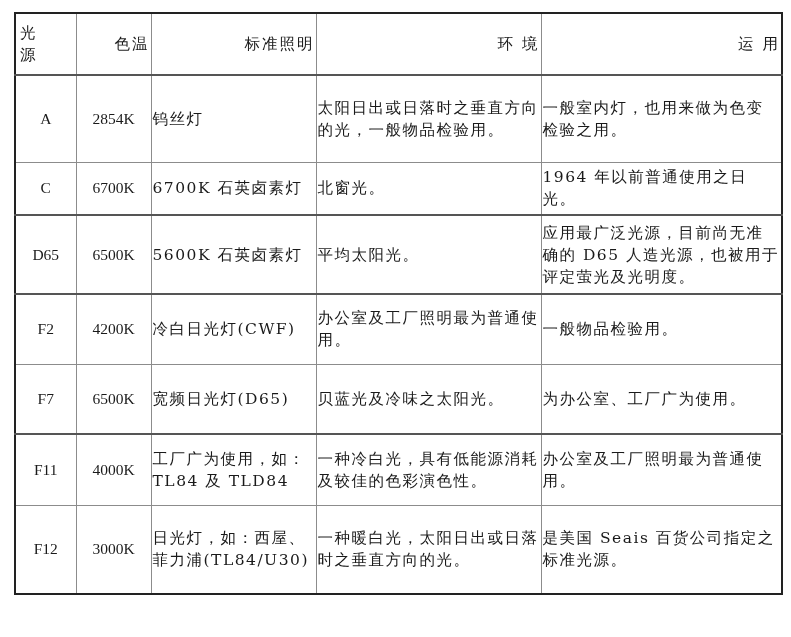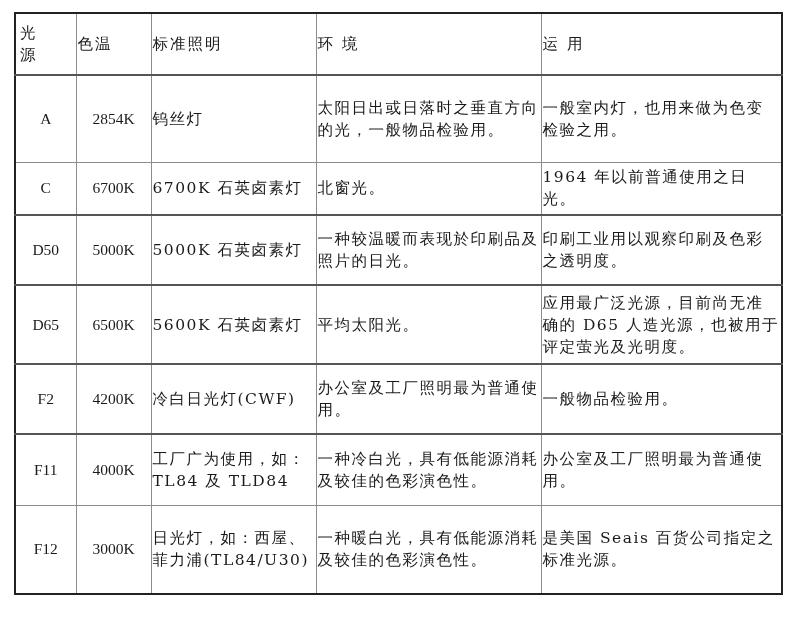--- a/index.html
+++ b/index.html
@@ -30,21 +30,21 @@
       font-size: 15.5px;
       line-height: 22px;
       font-weight: normal;
       vertical-align: middle;
       overflow: hidden;
       word-break: break-all;
     }
     .tbl thead th {
       border-bottom: 2px solid #555;
       height: 38px;
-      text-align: left;
+      text-align: right;
       letter-spacing: 2px;
     }
     .tbl thead th.first {
       text-align: justify;
       text-align-last: justify;
       padding: 8px 4px;
     }
     .tbl td.c {
       text-align: center;
     }
@@ -93,49 +93,49 @@
       <td class="l">太阳日出或日落时之垂直方向的光，一般物品检验用。</td>
       <td class="l">一般室内灯，也用来做为色变检验之用。</td>
     </tr>
     <tr style="height:53px">
       <td class="c num">C</td>
       <td class="c num">6700K</td>
       <td class="l">6700K  石英卤素灯</td>
       <td class="l">北窗光。</td>
       <td class="l">1964 年以前普通使用之日光。</td>
     </tr>
-    <tr class="dark-top" style="height:70px">
-      <td class="c num">D50</td>
-      <td class="c num">5000K</td>
-      <td class="l">5000K  石英卤素灯</td>
-      <td class="l">一种较温暖而表现於印刷品及照片的日光。</td>
-      <td class="l">印刷工业用以观察印刷及色彩之透明度。</td>
-    </tr>
     <tr class="dark-top" style="height:79px">
       <td class="c num">D65</td>
       <td class="c num">6500K</td>
       <td class="l">5600K  石英卤素灯</td>
       <td class="l">平均太阳光。</td>
       <td class="l">应用最广泛光源，目前尚无准确的 D65 人造光源，也被用于评定萤光及光明度。</td>
     </tr>
     <tr class="dark-top" style="height:70px">
       <td class="c num">F2</td>
       <td class="c num">4200K</td>
       <td class="l">冷白日光灯(CWF)</td>
       <td class="l">办公室及工厂照明最为普通使用。</td>
       <td class="l">一般物品检验用。</td>
     </tr>
+    <tr style="height:70px">
+      <td class="c num">F7</td>
+      <td class="c num">6500K</td>
+      <td class="l">宽频日光灯(D65)</td>
+      <td class="l">贝蓝光及冷味之太阳光。</td>
+      <td class="l">为办公室、工厂广为使用。</td>
+    </tr>
     <tr class="dark-top" style="height:71px">
       <td class="c num">F11</td>
       <td class="c num">4000K</td>
       <td class="l">工厂广为使用，如：TL84 及 TLD84</td>
       <td class="l">一种冷白光，具有低能源消耗及较佳的色彩演色性。</td>
       <td class="l">办公室及工厂照明最为普通使用。</td>
     </tr>
     <tr style="height:89px">
       <td class="c num">F12</td>
       <td class="c num">3000K</td>
       <td class="l">日光灯，如：西屋、菲力浦(TL84/U30)</td>
-      <td class="l">一种暖白光，具有低能源消耗及较佳的色彩演色性。</td>
+      <td class="l">一种暖白光，太阳日出或日落时之垂直方向的光。</td>
       <td class="l">是美国 Seais 百货公司指定之标准光源。</td>
     </tr>
   </tbody>
 </table>
 
 </body></html>

